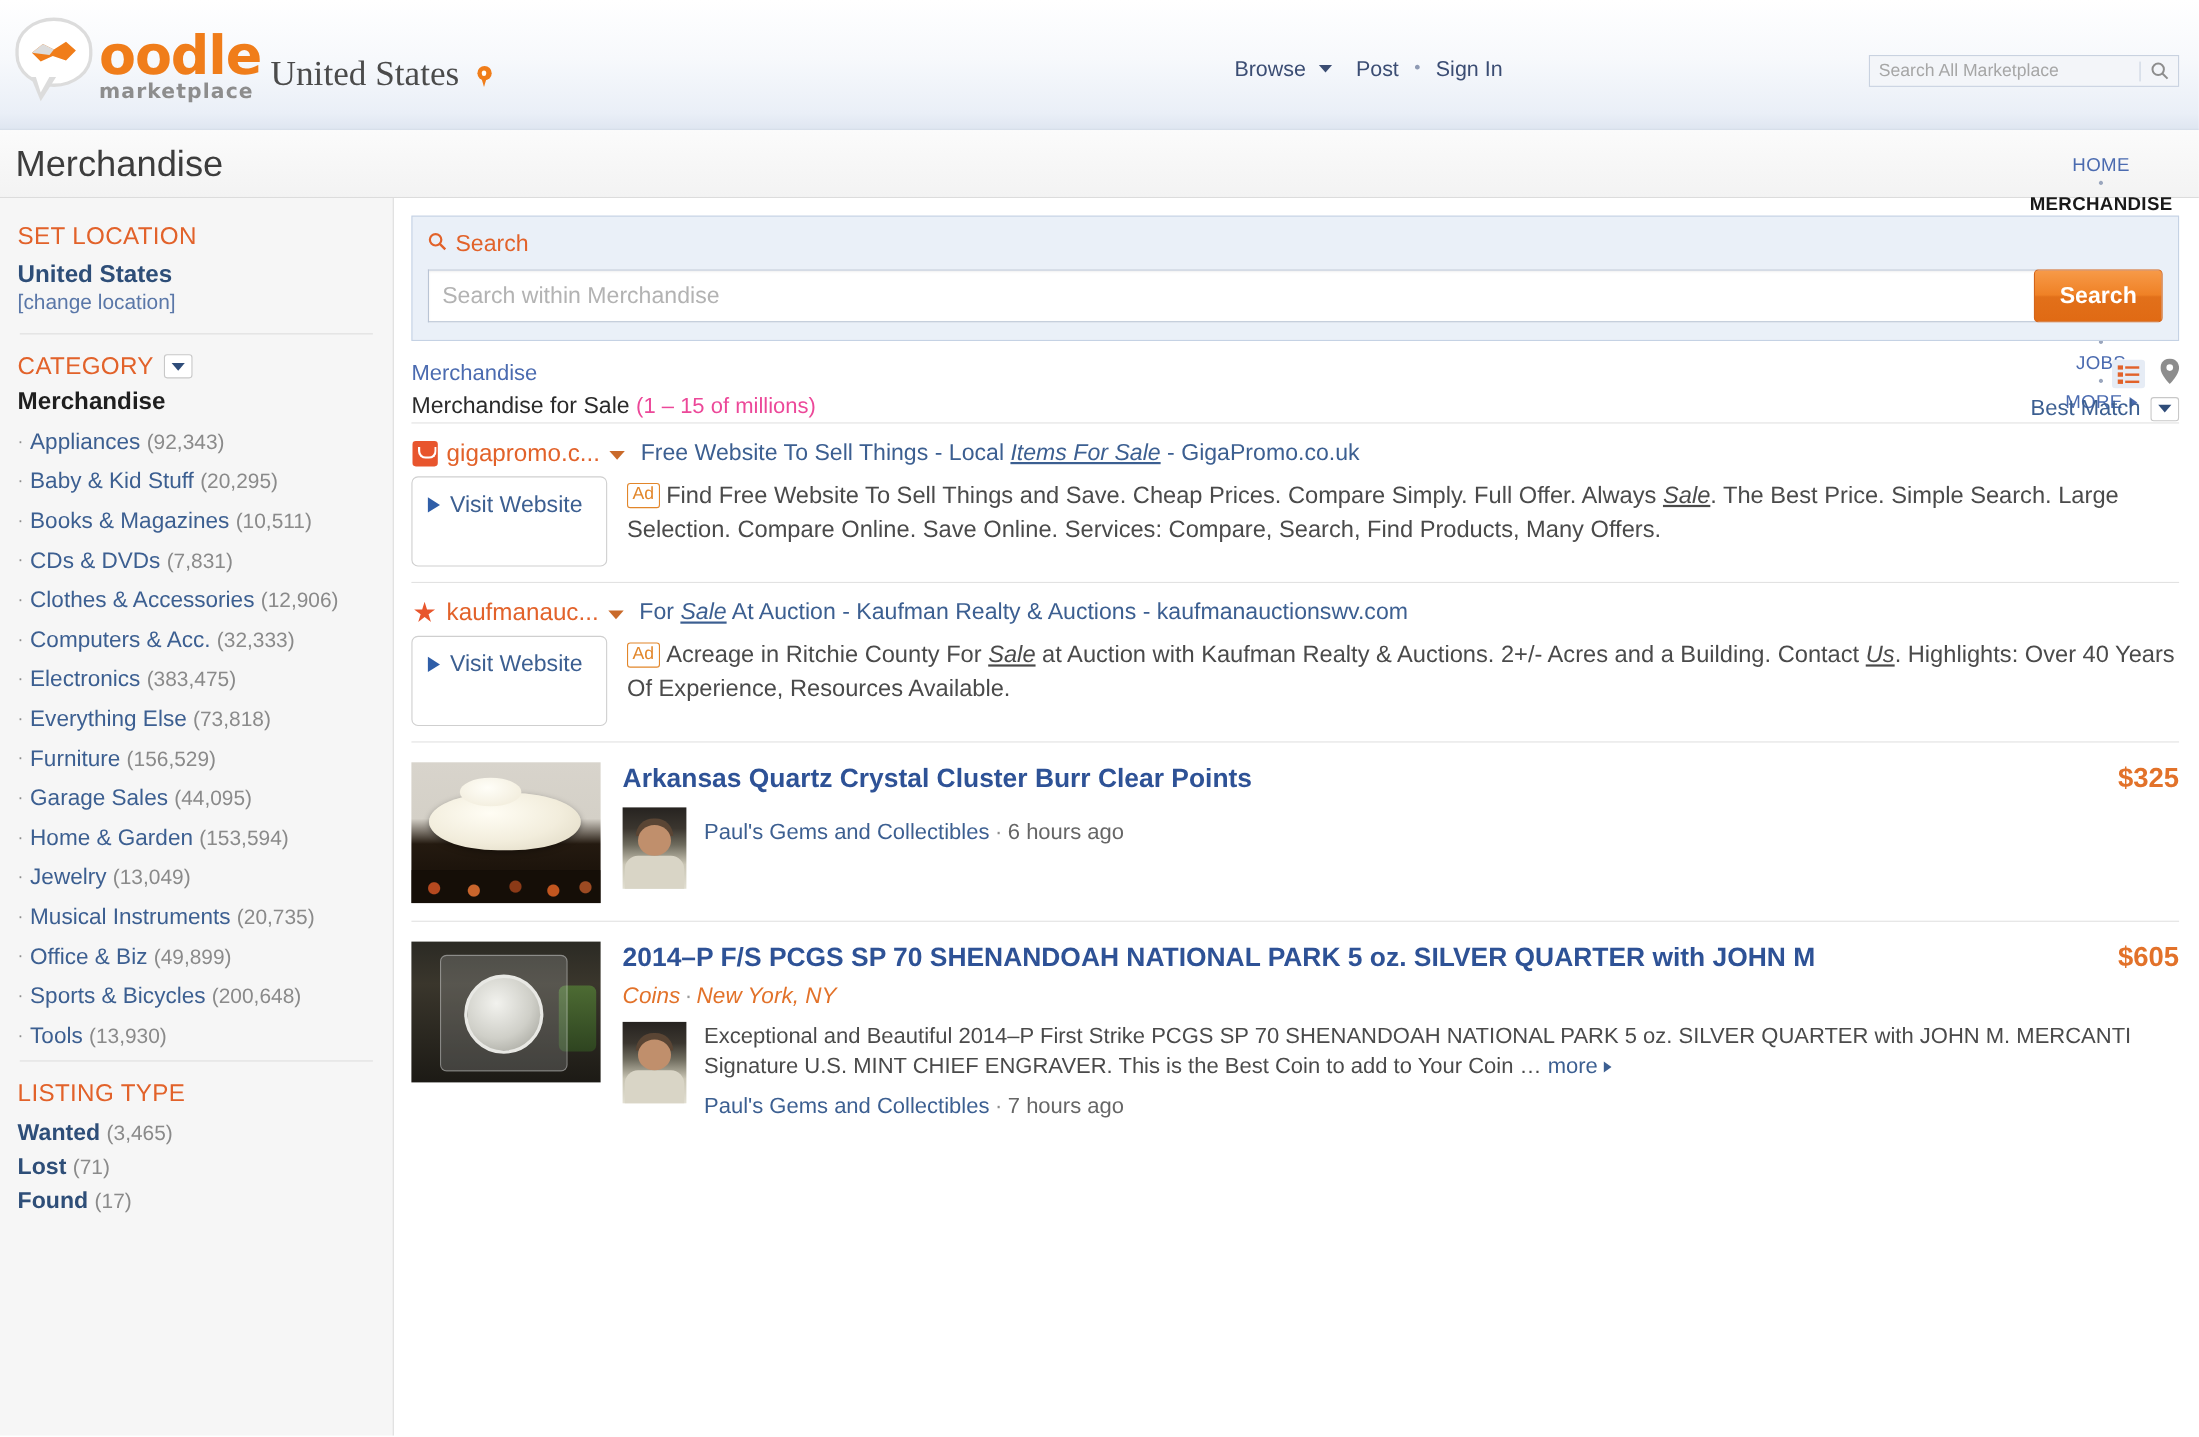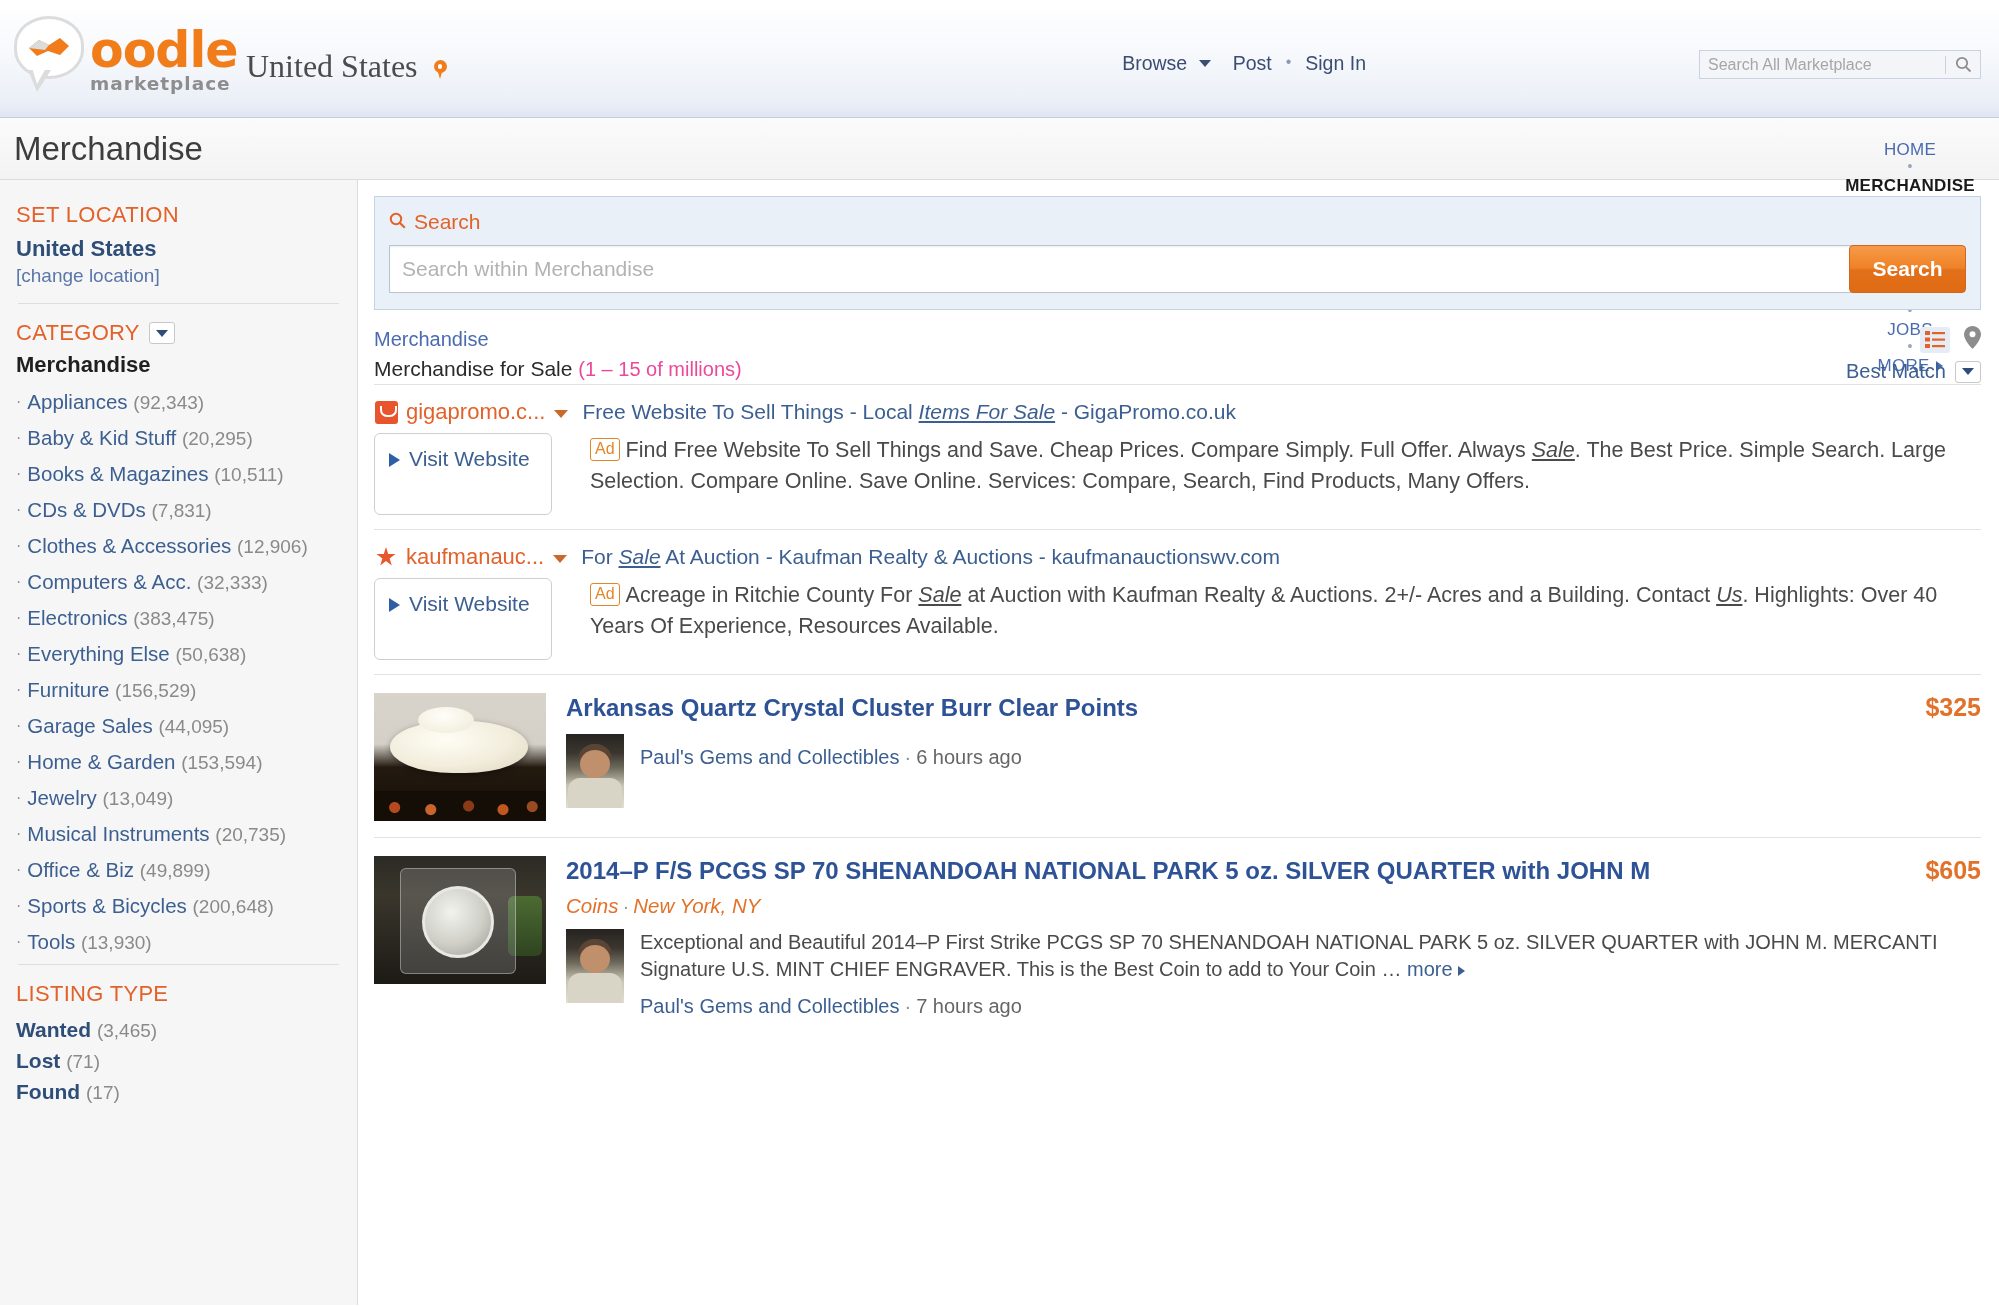--- a/index.html
+++ b/index.html
@@ -198,21 +198,21 @@
   .fav-square:after{
     content:""; position:absolute; left:5px; top:5px; width:13px;height:9px;
     border:2.5px solid #fff; border-top:0; border-radius:0 0 7px 7px;
   }
   .ad-dom{ color:#e2622a; font-size:22px; }
   .ad-caret{ width:0;height:0;margin:0 14px 0 9px; position:relative; top:2px;
              border-left:7px solid transparent;border-right:7px solid transparent;border-top:8px solid #c96a2a;}
   .ad-title{ font-size:21px; color:#3c5f91; }
   .ad-title .u{ text-decoration:underline; font-style:italic; }
   .ad-title .plain{ color:#3c5f91; }
-  .ad-body{ display:flex; gap:38px; }
+  .ad-body{ display:flex; gap:18px; }
   .visit-btn{
     width:178px; min-height:82px; border:1px solid #cfcfcf; border-radius:6px; background:#fff;
     padding:11px 14px; color:#3c5f91; font-size:21px; line-height:28px;
   }
   .visit-btn .tri{
     display:inline-block;width:0;height:0;margin-right:9px;
     border-top:7px solid transparent;border-bottom:7px solid transparent;border-left:11px solid #2f5ea8;
     position:relative; top:1px;
   }
   .ad-desc{ flex:1; font-size:21.5px; line-height:31px; color:#4a4a4a; padding-top:2px;}
@@ -389,21 +389,21 @@
       <div class="cat-current">Merchandise</div>
 
       <ul class="cat-list">
         <li><span class="b">·</span><a href="#">Appliances</a> <span class="cnt">(92,343)</span></li>
         <li><span class="b">·</span><a href="#">Baby &amp; Kid Stuff</a> <span class="cnt">(20,295)</span></li>
         <li><span class="b">·</span><a href="#">Books &amp; Magazines</a> <span class="cnt">(10,511)</span></li>
         <li><span class="b">·</span><a href="#">CDs &amp; DVDs</a> <span class="cnt">(7,831)</span></li>
         <li><span class="b">·</span><a href="#">Clothes &amp; Accessories</a> <span class="cnt">(12,906)</span></li>
         <li><span class="b">·</span><a href="#">Computers &amp; Acc.</a> <span class="cnt">(32,333)</span></li>
         <li><span class="b">·</span><a href="#">Electronics</a> <span class="cnt">(383,475)</span></li>
-        <li><span class="b">·</span><a href="#">Everything Else</a> <span class="cnt">(50,638)</span></li>
+        <li><span class="b">·</span><a href="#">Everything Else</a> <span class="cnt">(73,818)</span></li>
         <li><span class="b">·</span><a href="#">Furniture</a> <span class="cnt">(156,529)</span></li>
         <li><span class="b">·</span><a href="#">Garage Sales</a> <span class="cnt">(44,095)</span></li>
         <li><span class="b">·</span><a href="#">Home &amp; Garden</a> <span class="cnt">(153,594)</span></li>
         <li><span class="b">·</span><a href="#">Jewelry</a> <span class="cnt">(13,049)</span></li>
         <li><span class="b">·</span><a href="#">Musical Instruments</a> <span class="cnt">(20,735)</span></li>
         <li><span class="b">·</span><a href="#">Office &amp; Biz</a> <span class="cnt">(49,899)</span></li>
         <li><span class="b">·</span><a href="#">Sports &amp; Bicycles</a> <span class="cnt">(200,648)</span></li>
         <li><span class="b">·</span><a href="#">Tools</a> <span class="cnt">(13,930)</span></li>
       </ul>
 

